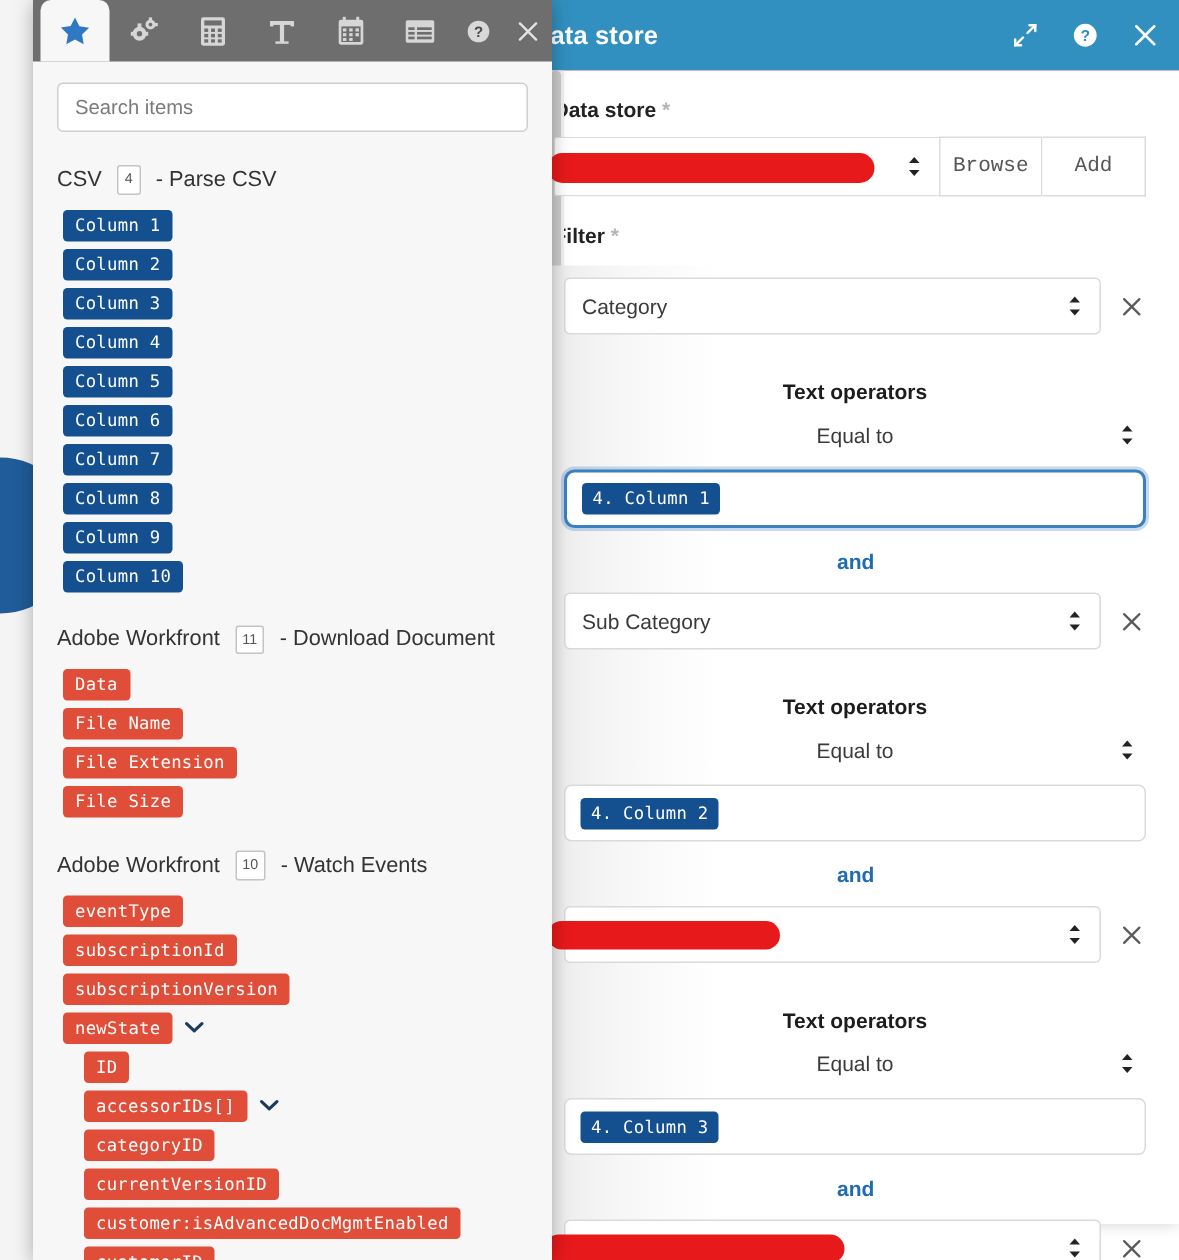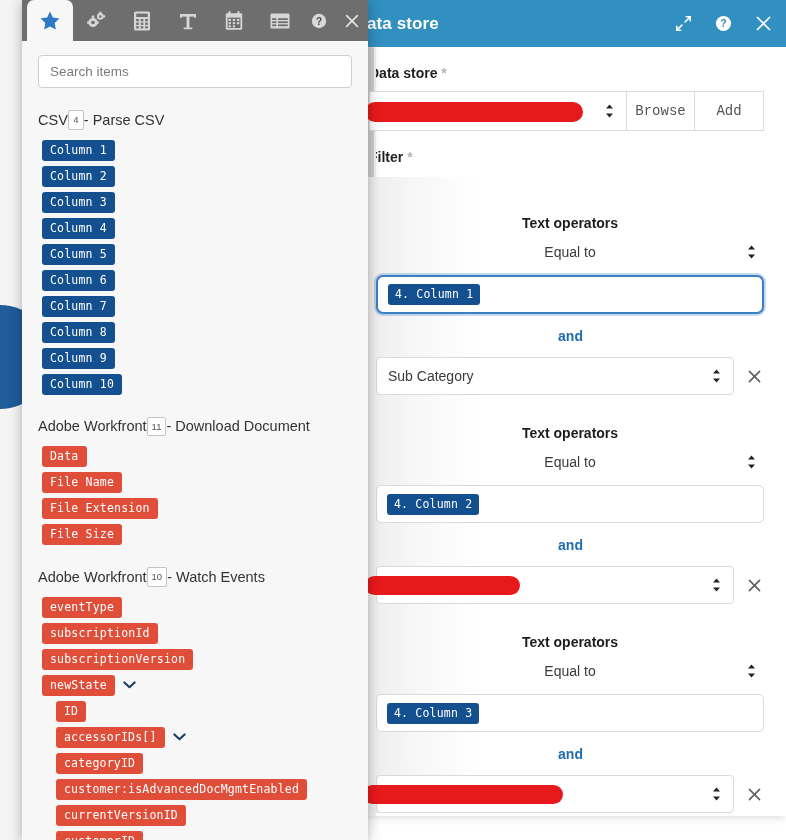--- a/index.html
+++ b/index.html
@@ -136,21 +136,21 @@
   .search-input {
     width: 100%; height: 33px; border:1px solid #cfcfcf; border-radius:4px;
     background:#fff; font-size:13.5px; color:#4c1d95; padding: 0 11px;
     font-family:"Liberation Sans", sans-serif;
   }
   .search-input::placeholder { color:#7b7b7b; }
 
   .group { padding: 0 16px; }
   .group-head {
     font-size: 14.5px; color:#333; padding: 22px 0 10px 0;
-    display:flex; align-items:center; gap: 0;
+    display:flex; align-items:center; gap: 10px;
   }
   .group-num {
     border:1px solid #c4c4c4; background:#fff; color:#555;
     font-size:9.5px; line-height:1; padding: 4px 4px; min-width:16px; text-align:center;
     border-radius:2px;
   }
   .pill-list { display:flex; flex-direction:column; align-items:flex-start; gap: 5px; padding-left: 4px; }
   .pill {
     font-family:"DejaVu Sans Mono","Liberation Mono",monospace;
     font-size:11.5px; padding: 3px 8px 4px; border-radius:3px; color:#fff;
@@ -236,20 +236,37 @@
       <div class="field-label">
         <span>Filter</span>
         <span class="req">*</span>
       </div>
 
       <div class="filter-wrap">
         <div class="filter-bar"></div>
         <div class="filter-shade"></div>
         <div class="filter-list" id="filter-list">
             <div class="cond">
+              <div class="cond-top">
+                <div class="cond-select">
+                  <span>Category</span>
+                  <svg class="spin" viewBox="0 0 9 14">
+                    <path d="M4.5 0.6 L8 4.6 H1 Z" fill="#222"></path>
+                    <path d="M4.5 13.4 L8 9.4 H1 Z" fill="#222"></path>
+                  </svg>
+                </div>
+                <div class="cond-x">
+                  <svg width="15" height="15" viewBox="0 0 15 15">
+                    <g stroke="#5b5b5b" stroke-width="1.5" stroke-linecap="round">
+                      <path d="M2.4 2.4 L12.6 12.6"></path>
+                      <path d="M12.6 2.4 L2.4 12.6"></path>
+                    </g>
+                  </svg>
+                </div>
+              </div>
               <div class="op-title">Text operators</div>
               <div class="op-select">
                 <span>Equal to</span>
                 <svg class="spin" viewBox="0 0 9 14">
                   <path d="M4.5 0.6 L8 4.6 H1 Z" fill="#222"></path>
                   <path d="M4.5 13.4 L8 9.4 H1 Z" fill="#222"></path>
                 </svg>
               </div>
               <div class="val-box focused">
                 <span class="chip">4. Column 1</span>
@@ -553,24 +570,24 @@
                 <span class="caret">
                   <svg width="13" height="10" viewBox="0 0 13 10">
                     <path d="M1.4 2.4 L6.5 7.2 L11.6 2.4" stroke="#1b3b5f" stroke-width="2.1" fill="none" stroke-linecap="round" stroke-linejoin="round"></path>
                   </svg>
                 </span>
               </div>
               <div class="pill-row indent">
                 <span class="pill red">categoryID</span>
               </div>
               <div class="pill-row indent">
+                <span class="pill red">currentVersionID</span>
+              </div>
+              <div class="pill-row indent">
                 <span class="pill red">customer:isAdvancedDocMgmtEnabled</span>
-              </div>
-              <div class="pill-row indent">
-                <span class="pill red">currentVersionID</span>
               </div>
               <div class="pill-row indent">
                 <span class="pill red">customerID</span>
               </div>
             </div>
           </div>
         </div>
     </div>
   </div>
 

